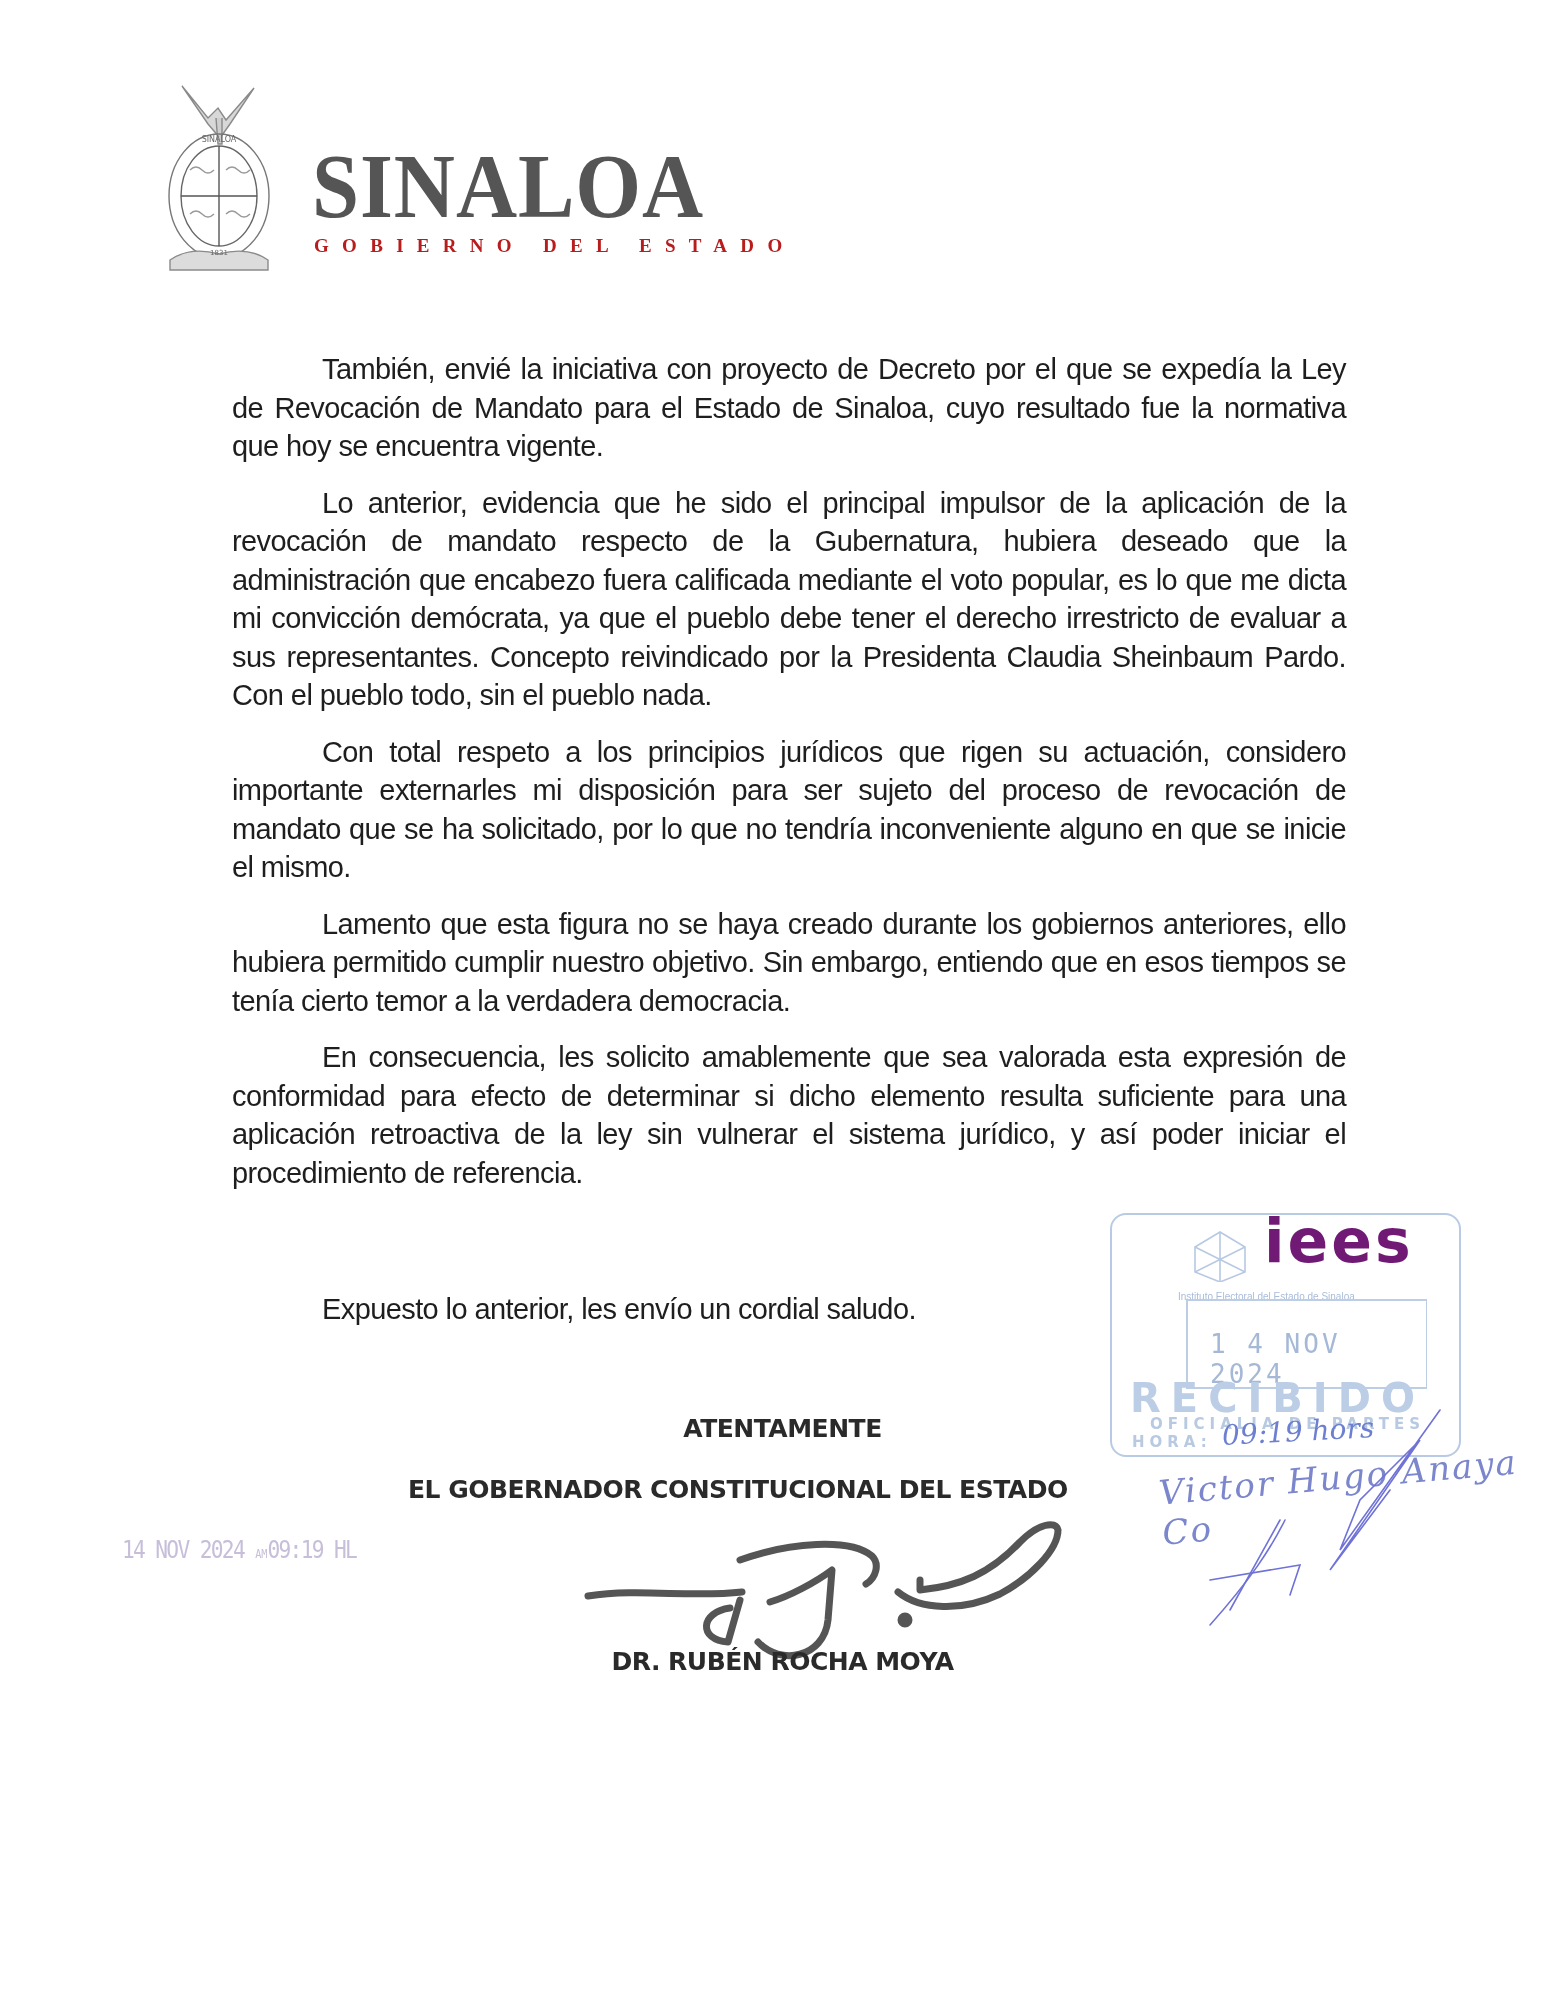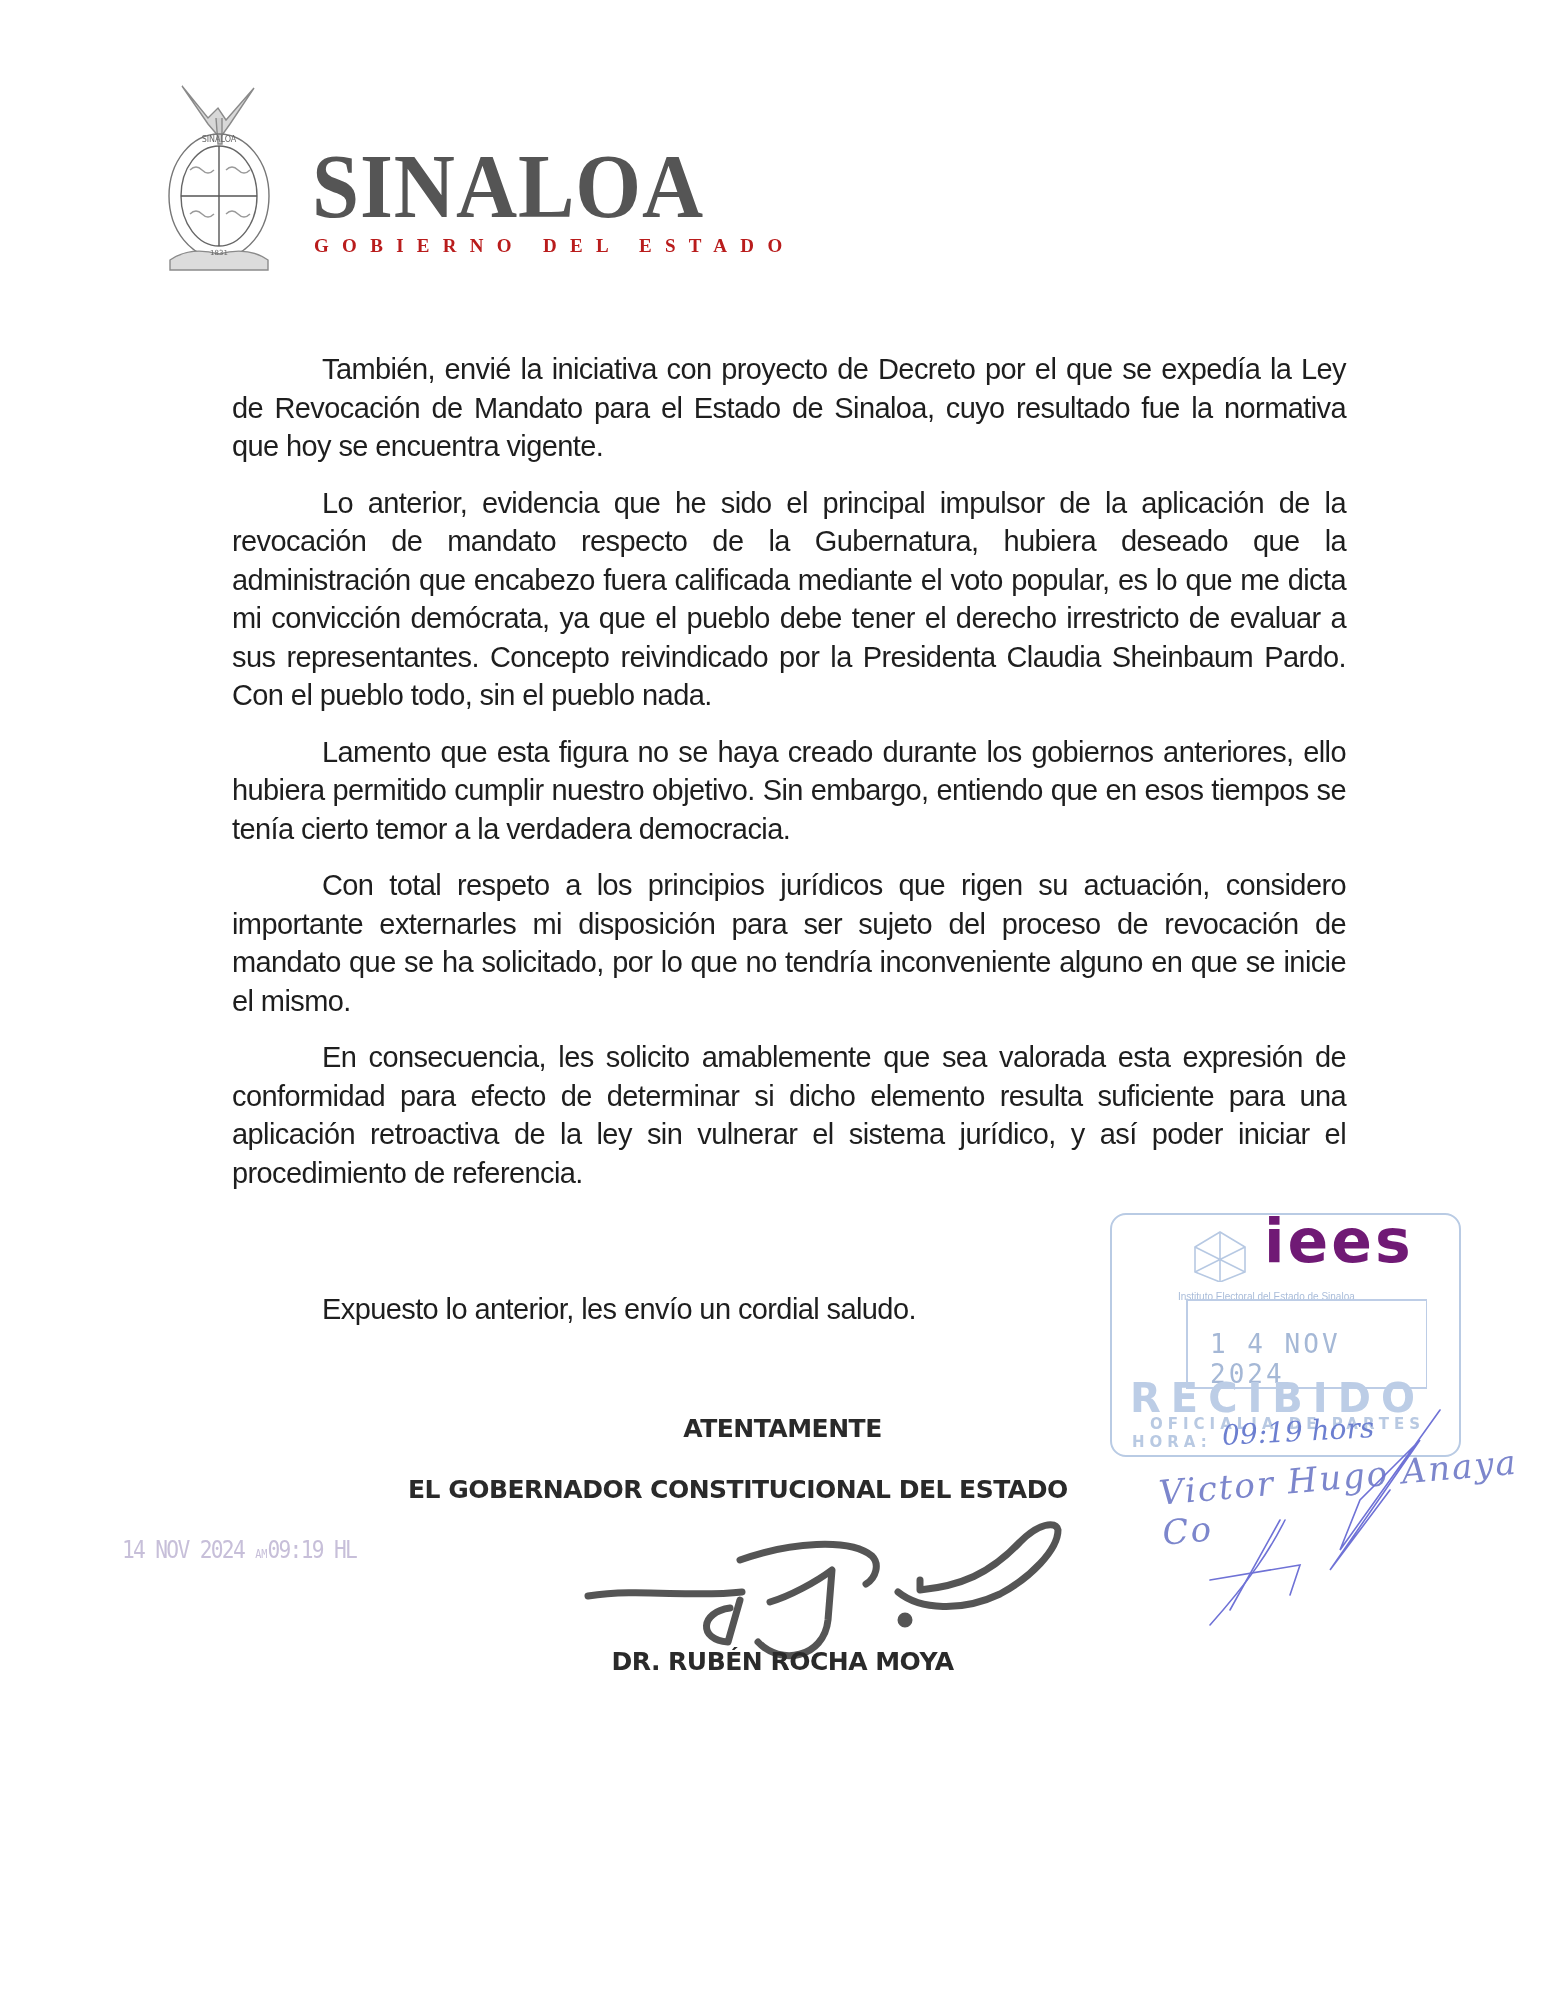--- a/index.html
+++ b/index.html
@@ -68,22 +68,22 @@
   </g>
   <text x="59" y="64" font-size="8" text-anchor="middle" fill="#666" font-family="DejaVu Sans, sans-serif">SINALOA</text>
   <text x="59" y="177" font-size="7" text-anchor="middle" fill="#666" font-family="DejaVu Sans, sans-serif">1831</text>
 </svg>
 <div class="brand-title">SINALOA</div>
 <div class="brand-sub">GOBIERNO DEL ESTADO</div>
 
 <div class="body">
   <p class="para">También, envié la iniciativa con proyecto de Decreto por el que se expedía la Ley de Revocación de Mandato para el Estado de Sinaloa, cuyo resultado fue la normativa que hoy se encuentra vigente.</p>
   <p class="para">Lo anterior, evidencia que he sido el principal impulsor de la aplicación de la revocación de mandato respecto de la Gubernatura, hubiera deseado que la administración que encabezo fuera calificada mediante el voto popular, es lo que me dicta mi convicción demócrata, ya que el pueblo debe tener el derecho irrestricto de evaluar a sus representantes. Concepto reivindicado por la Presidenta Claudia Sheinbaum Pardo. Con el pueblo todo, sin el pueblo nada.</p>
+  <p class="para">Con total respeto a los principios jurídicos que rigen su actuación, considero importante externarles mi disposición para ser sujeto del proceso de revocación de mandato que se ha solicitado, por lo que no tendría inconveniente alguno en que se inicie el mismo.</p>
   <p class="para">Lamento que esta figura no se haya creado durante los gobiernos anteriores, ello hubiera permitido cumplir nuestro objetivo. Sin embargo, entiendo que en esos tiempos se tenía cierto temor a la verdadera democracia.</p>
-  <p class="para">Con total respeto a los principios jurídicos que rigen su actuación, considero importante externarles mi disposición para ser sujeto del proceso de revocación de mandato que se ha solicitado, por lo que no tendría inconveniente alguno en que se inicie el mismo.</p>
   <p class="para">En consecuencia, les solicito amablemente que sea valorada esta expresión de conformidad para efecto de determinar si dicho elemento resulta suficiente para una aplicación retroactiva de la ley sin vulnerar el sistema jurídico, y así poder iniciar el procedimiento de referencia.</p>
 </div>
 <div class="closing">Expuesto lo anterior, les envío un cordial saludo.</div>
 
 <div class="sign-label atentamente">ATENTAMENTE</div>
 <div class="sign-label gobernador">EL GOBERNADOR CONSTITUCIONAL DEL ESTADO</div>
 
 <svg class="signature" viewBox="0 0 520 170">
   <g fill="none" stroke="#555" stroke-width="7" stroke-linecap="round" stroke-linejoin="round">
     <path d="M8 96 C60 88 110 98 162 92"></path>

